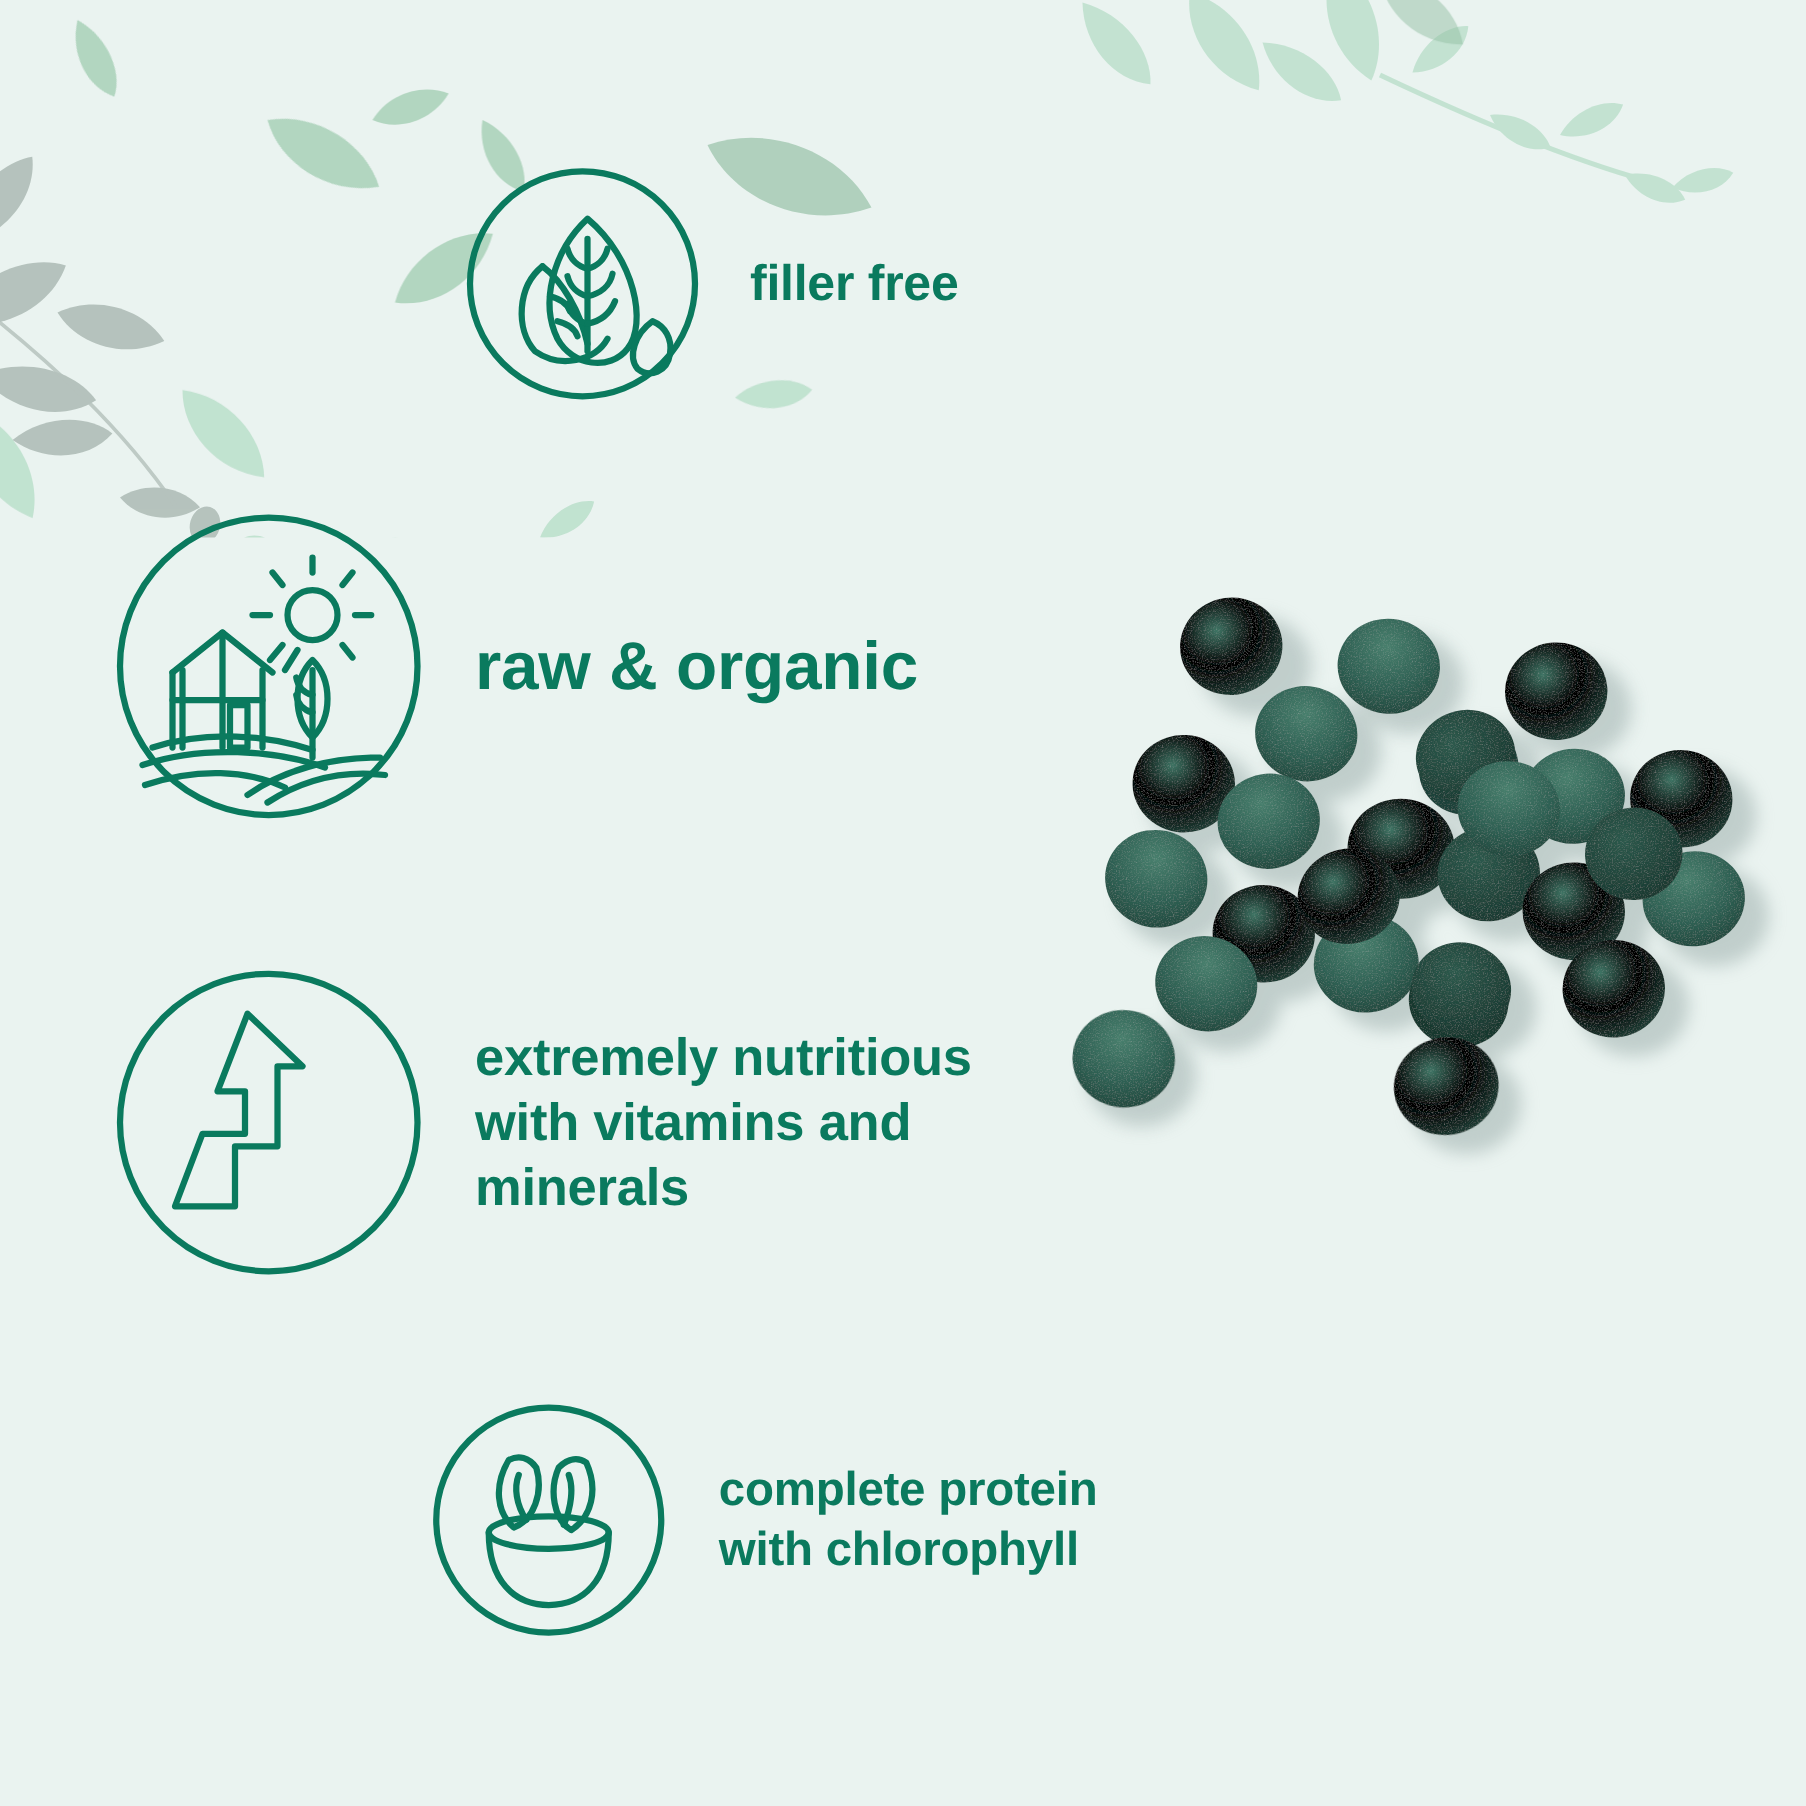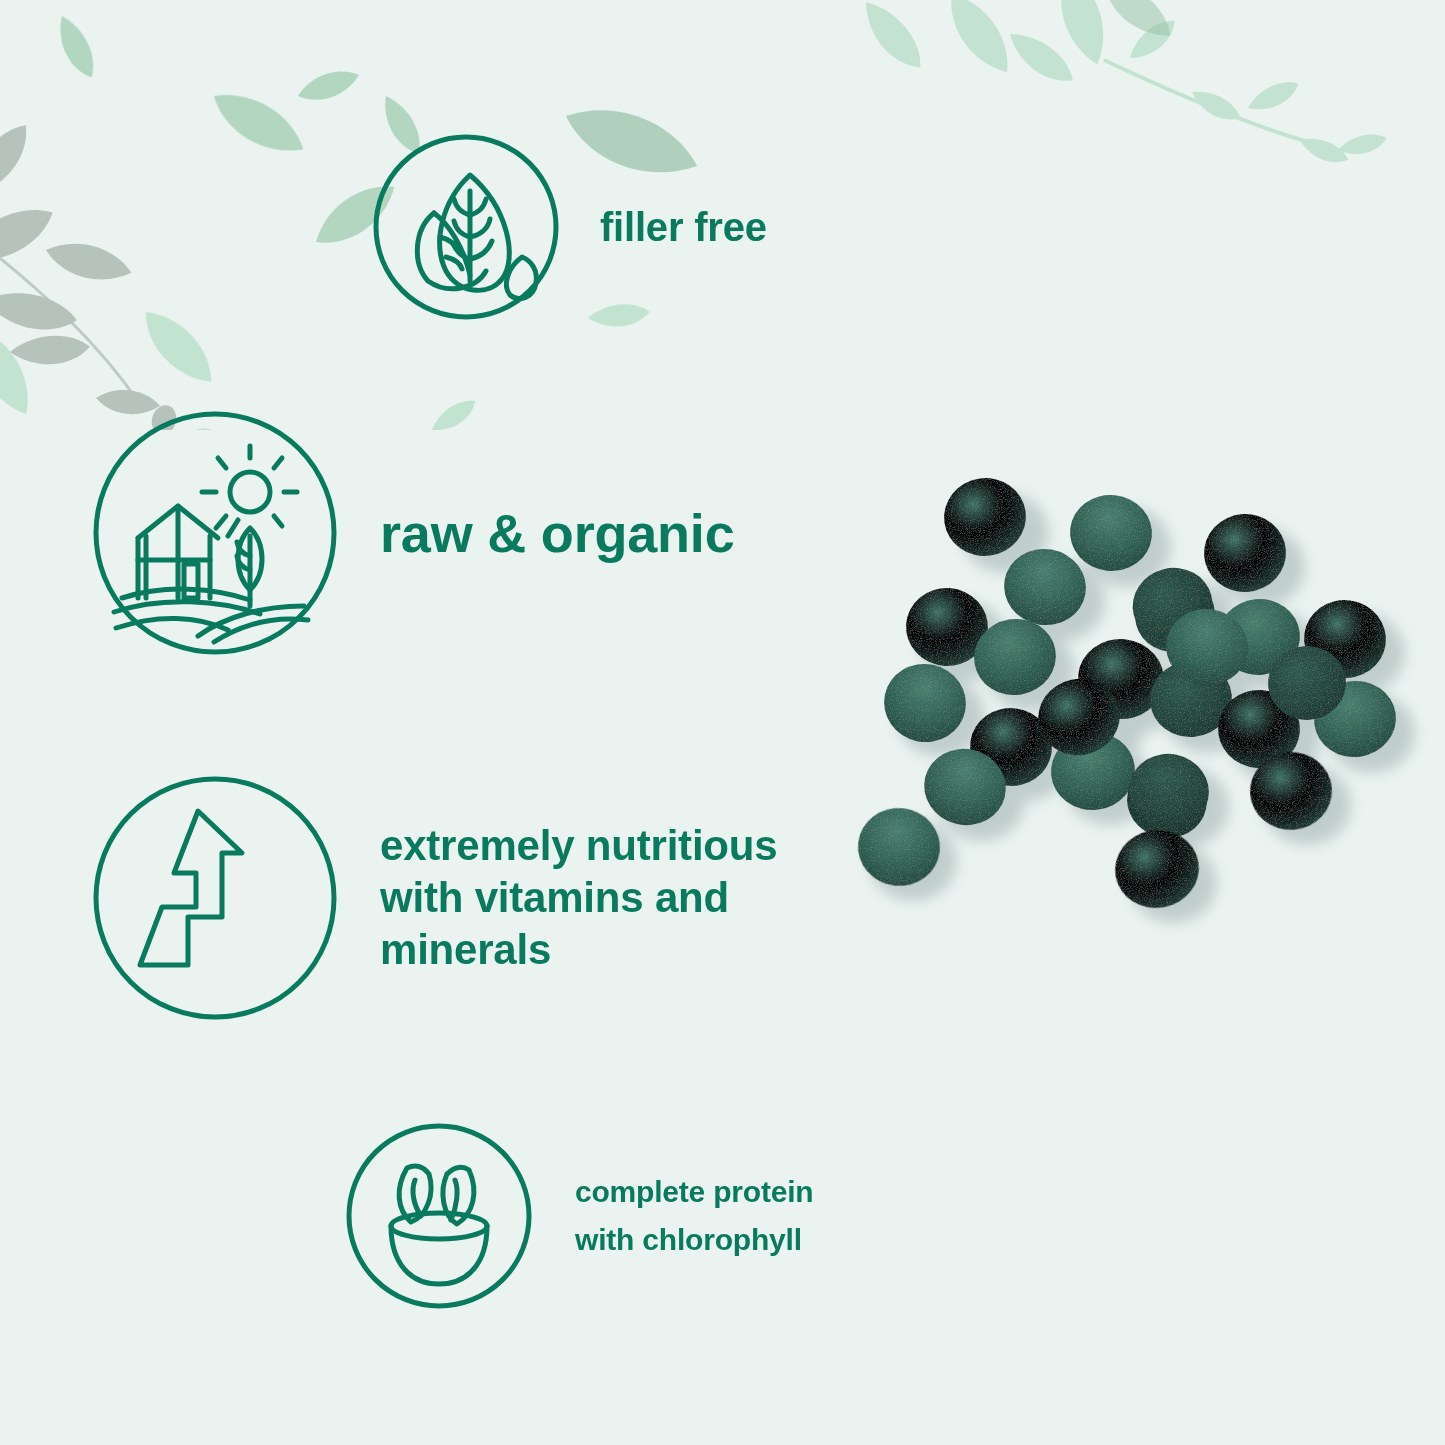--- a/index.html
+++ b/index.html
@@ -55,21 +55,21 @@
   #feature-filler-free     { left: 372px; top: 133px; }
   #feature-filler-free .feature-text  { font-size: 40px; line-height: 48px; margin-left: 40px; }
 
   #feature-raw-organic     { left: 92px;  top: 410px; justify-content: flex-end; }
   #feature-raw-organic .feature-text  { font-size: 54px; line-height: 62px; margin-left: 42px; }
 
   #feature-nutritious      { left: 92px;  top: 775px; }
   #feature-nutritious .feature-text   { font-size: 42px; line-height: 52px; margin-left: 42px; }
 
   #feature-protein         { left: 345px; top: 1122px; }
-  #feature-protein .feature-text      { font-size: 30px; line-height: 48px; margin-left: 42px; }
+  #feature-protein .feature-text      { font-size: 38px; line-height: 48px; margin-left: 42px; }
 </style>
 </head>
 <body>
 
 <div id="page">
 
   <svg id="foliage" viewBox="0 0 1445 430" xmlns="http://www.w3.org/2000/svg">
     <defs>
 
       <path id="lf" d="M0 0 C 34 -22 78 -18 100 4 C 74 28 30 26 0 0 Z"></path>

